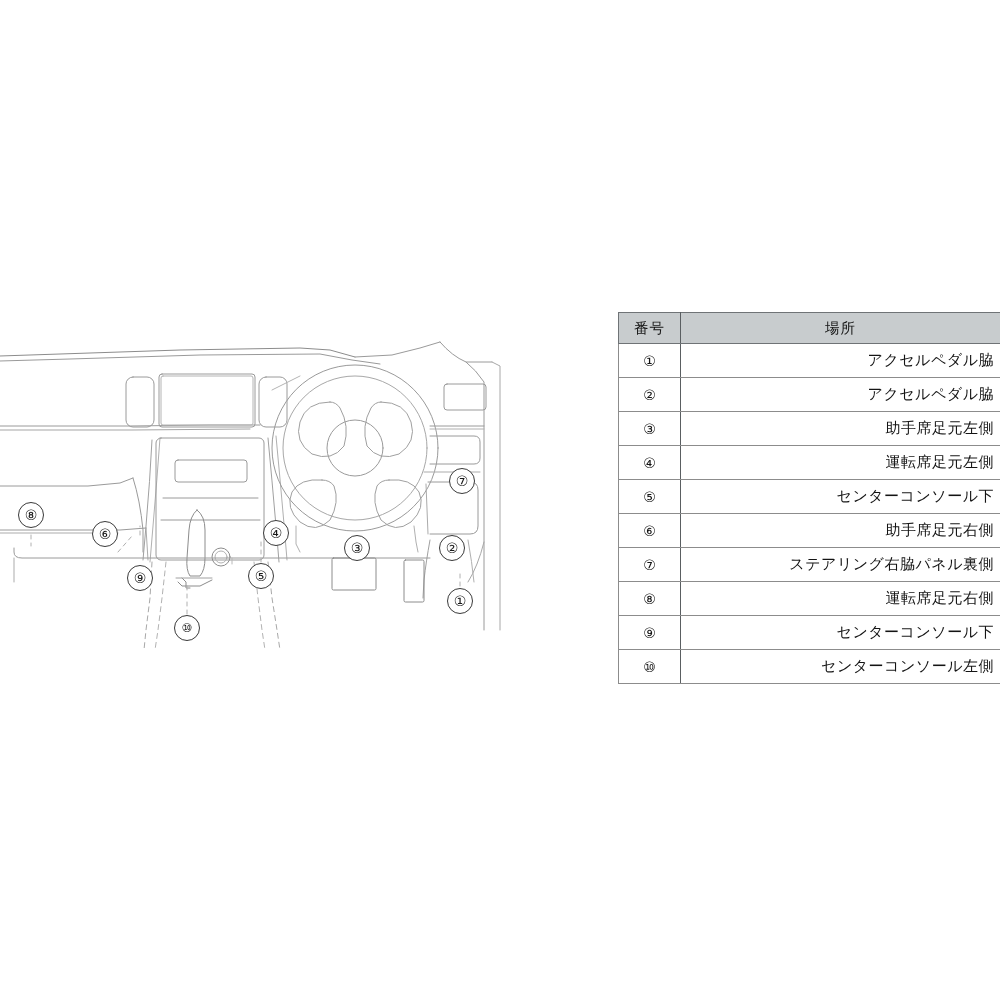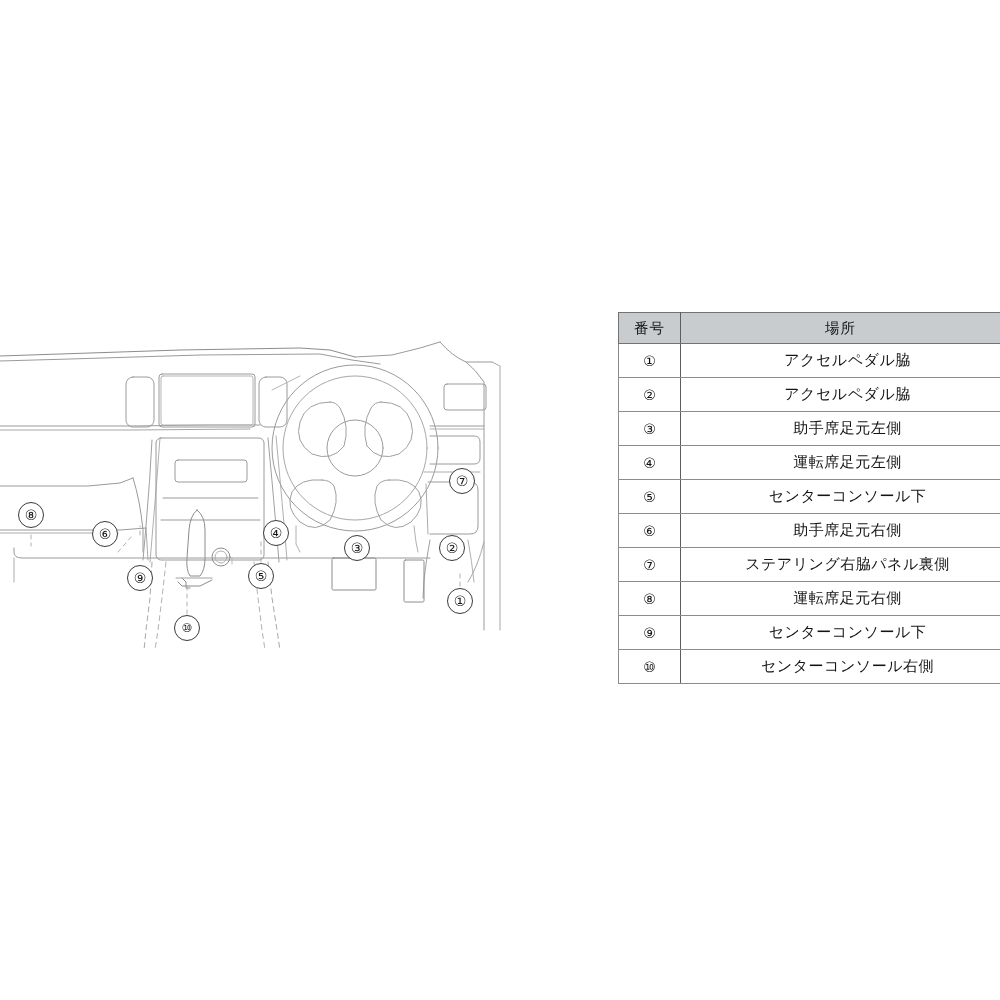--- a/index.html
+++ b/index.html
@@ -94,21 +94,21 @@
     border-color: #6f7376;
     letter-spacing: 1px;
   }
   table.loc-table thead th.th-num { border-right: 1.4px solid #5a5e61; }
   table.loc-table tbody td.td-num {
     text-align: center;
     font-size: 14px;
     border-right: 1.4px solid #5a5e61;
   }
   table.loc-table tbody td.td-loc {
-    text-align: center;
+    text-align: right;
     padding-left: 20px;
     letter-spacing: 0.5px;
   }
 </style>
 </head>
 <body>
 
 <div id="page-root">
 
   <div class="dash-figure">
@@ -281,19 +281,19 @@
           <tr>
             <td class="td-num">⑧</td>
             <td class="td-loc">運転席足元右側</td>
           </tr>
           <tr>
             <td class="td-num">⑨</td>
             <td class="td-loc">センターコンソール下</td>
           </tr>
           <tr>
             <td class="td-num">⑩</td>
-            <td class="td-loc">センターコンソール右側</td>
+            <td class="td-loc">センターコンソール左側</td>
           </tr>
         </tbody>
     </table>
   </div>
 
 </div>
 
 </body></html>

